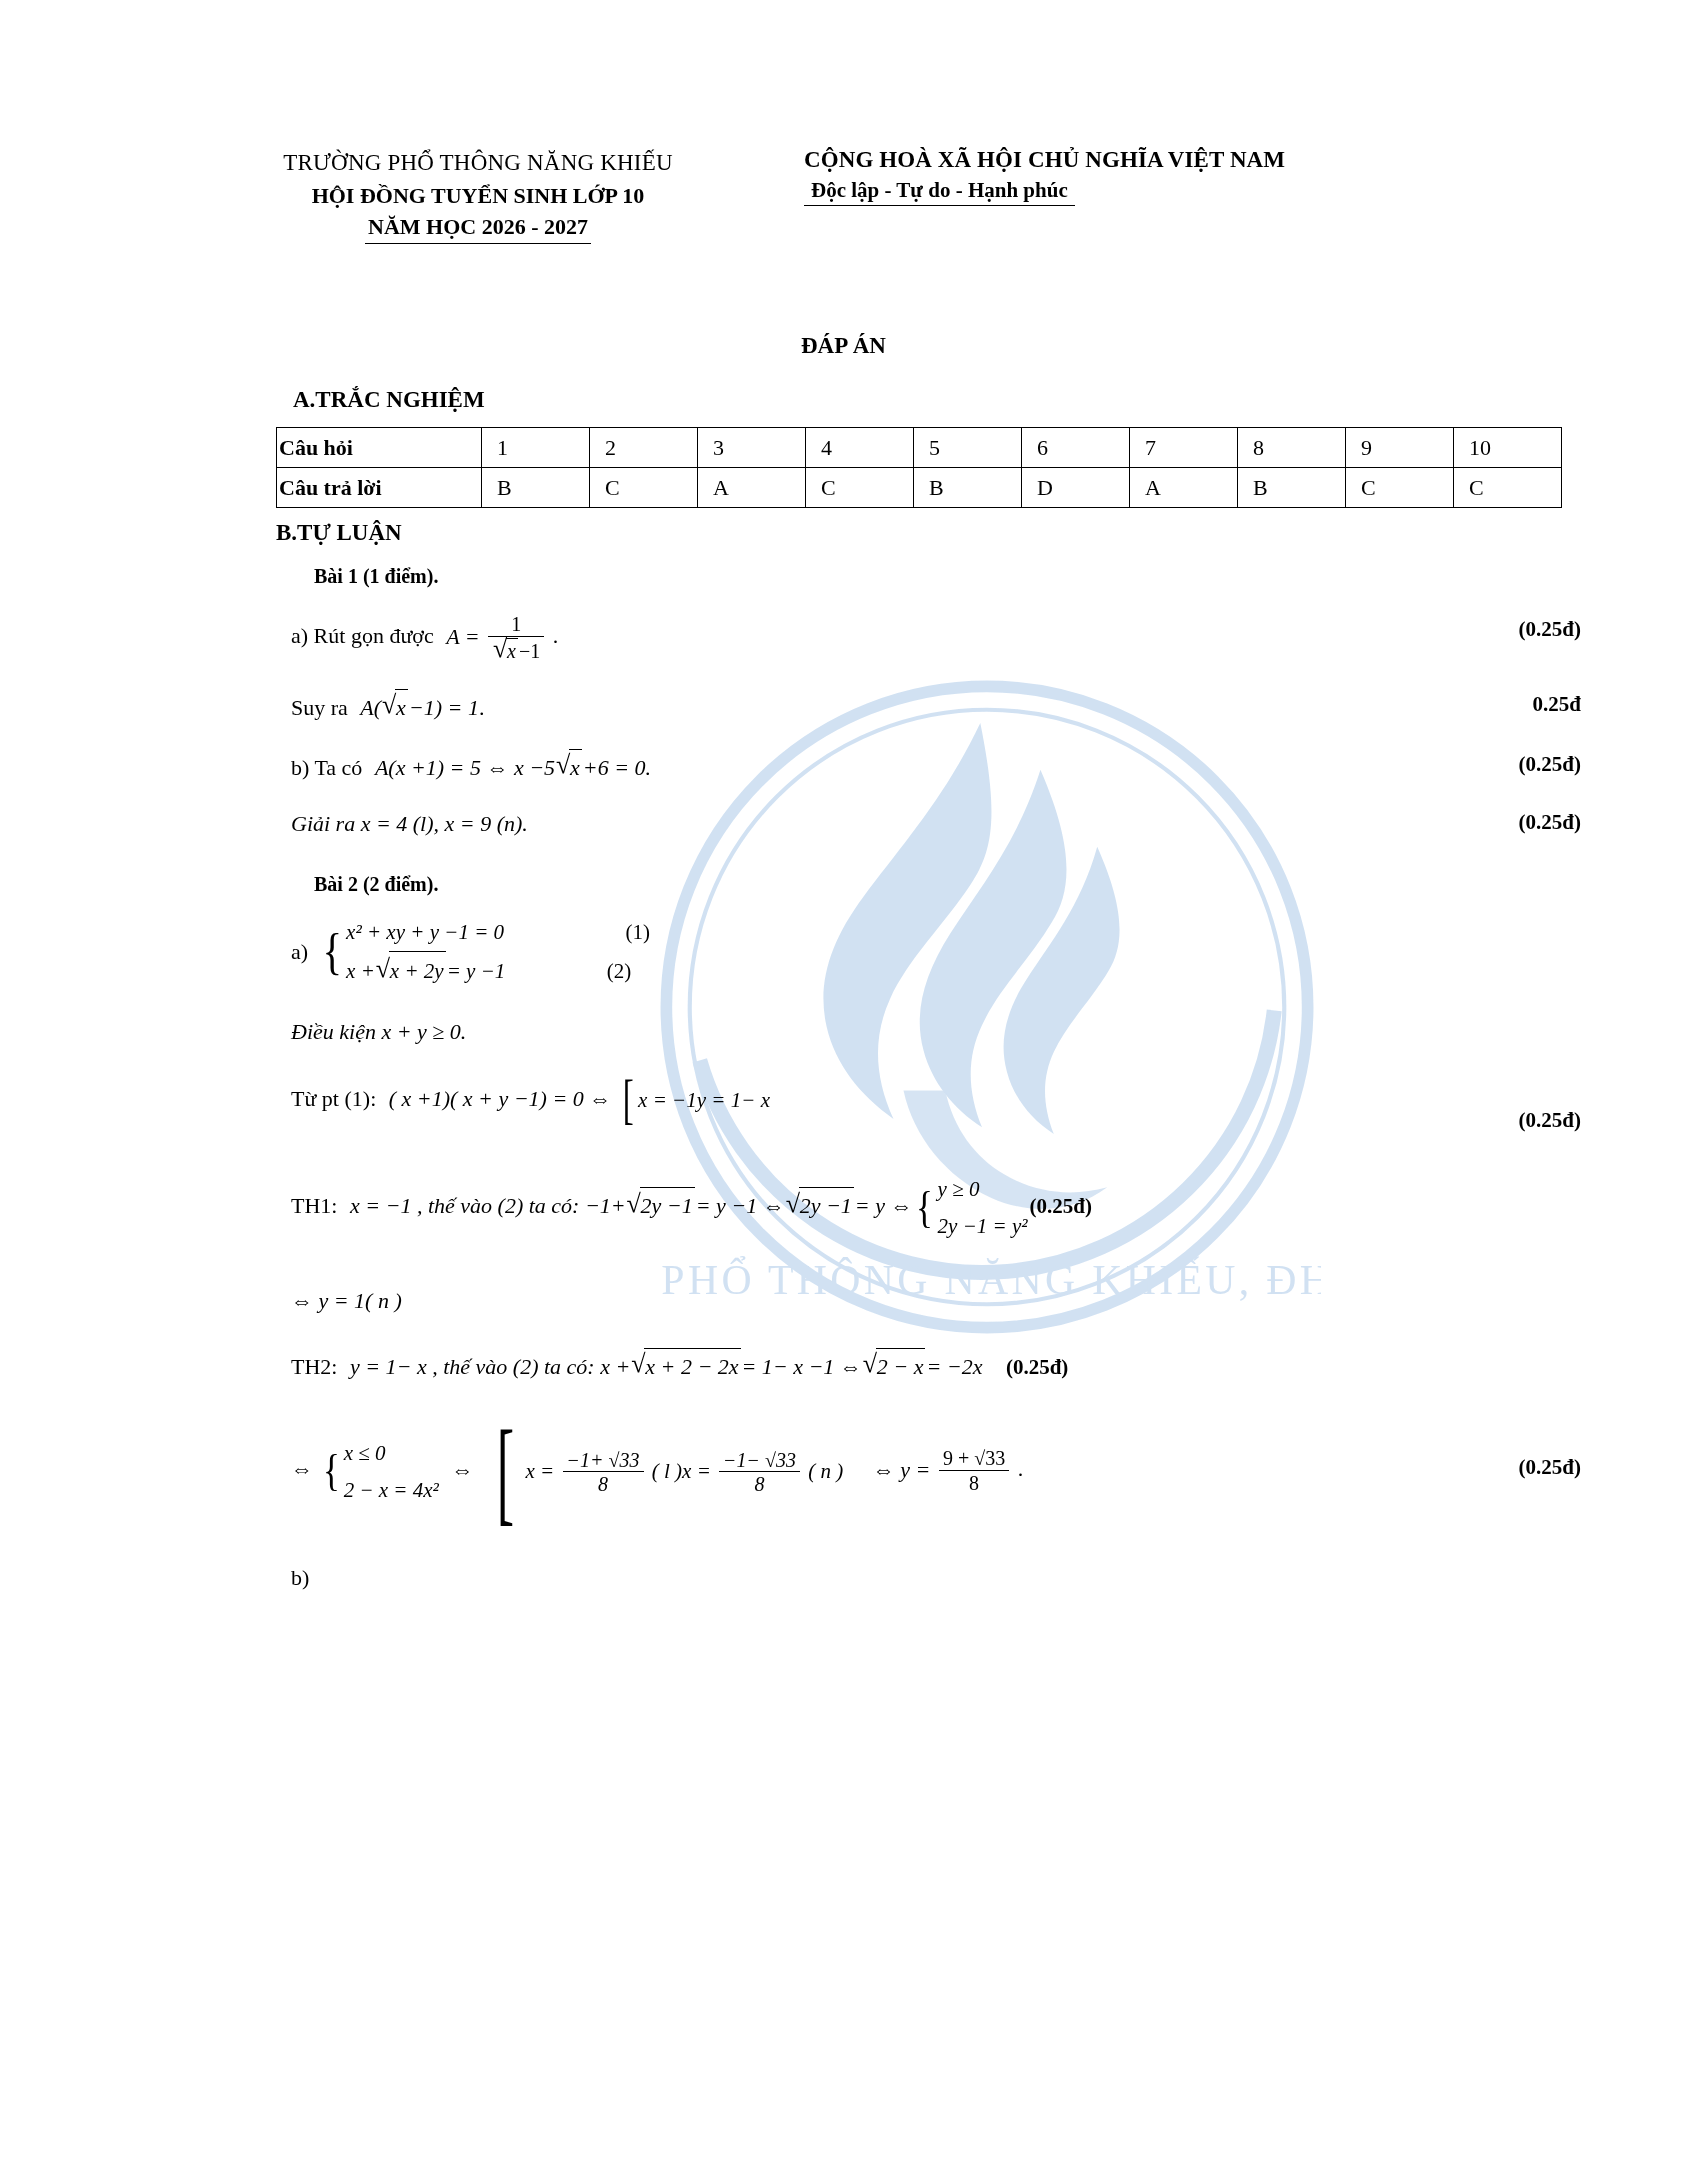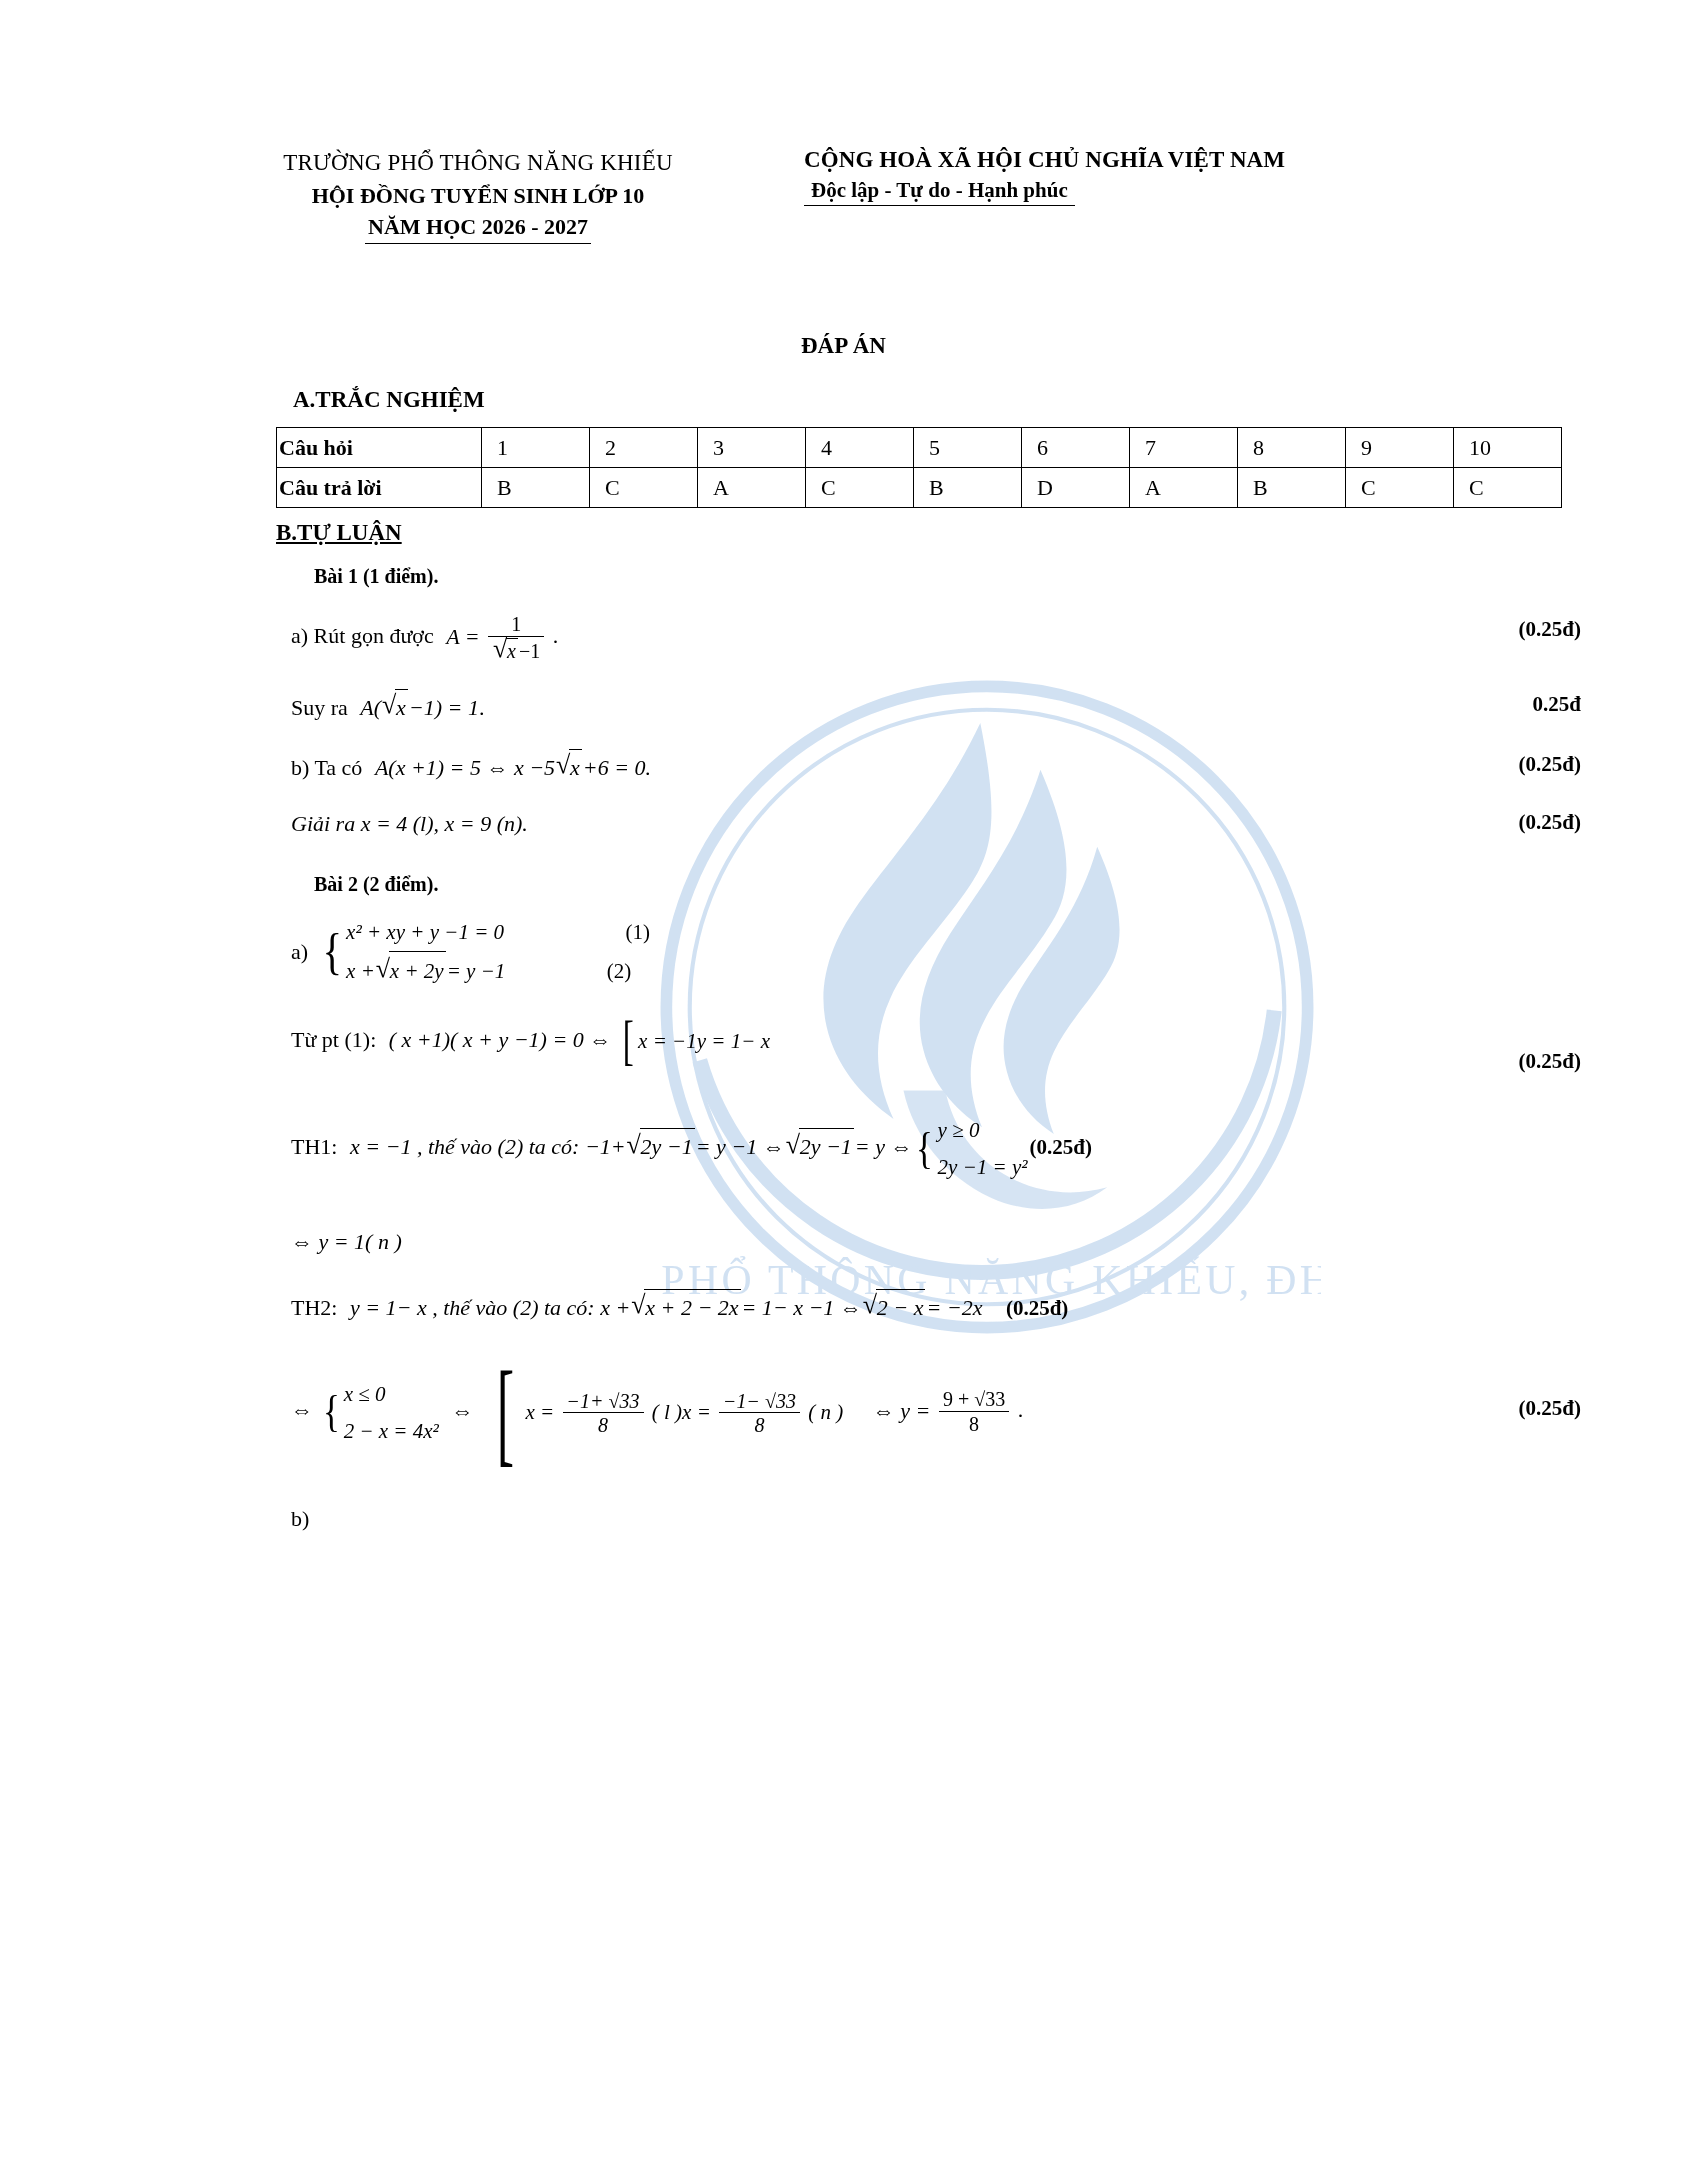--- a/index.html
+++ b/index.html
@@ -129,21 +129,20 @@
   table.answers td.ans {
     text-align: left;
     padding-left: 15px;
   }
 
   .section-head2 {
     font-weight: bold;
     font-size: 23px;
     margin-top: 12px;
     margin-left: 276px;
-    text-decoration: underline;
   }
 
   .bai {
     font-weight: bold;
     font-size: 20px;
     margin-top: 19px;
     margin-left: 314px;
   }
 
   
@@ -378,20 +377,23 @@
           </span>
           <span class="r ital">
             <span>x +</span><span class="sqrt"><span class="rad">√</span><span class="body">x + 2y</span></span><span>= y −1</span>
             <span style="display:inline-block; width:91px;"></span>
             <span style="font-style:normal;">(2)</span>
           </span>
         </span>
       </span>
     </div>
 
+    <div class="line" style="margin-top:26px;">
+      <span class="ital">Điều kiện  x + y ≥ 0.</span>
+    </div>
 
     <div class="line" style="margin-top:31px;">
       <span>Từ pt (1):</span>
       <span class="ital" style="margin-left:7px;">( x +1)( x + y −1) = 0 ⇔</span>
       <span class="bracketsys">
         <span class="brk">[</span>
         <span class="rows">
           <span class="ital">x = −1</span>
           <span class="ital">y = 1− x</span>
         </span>

